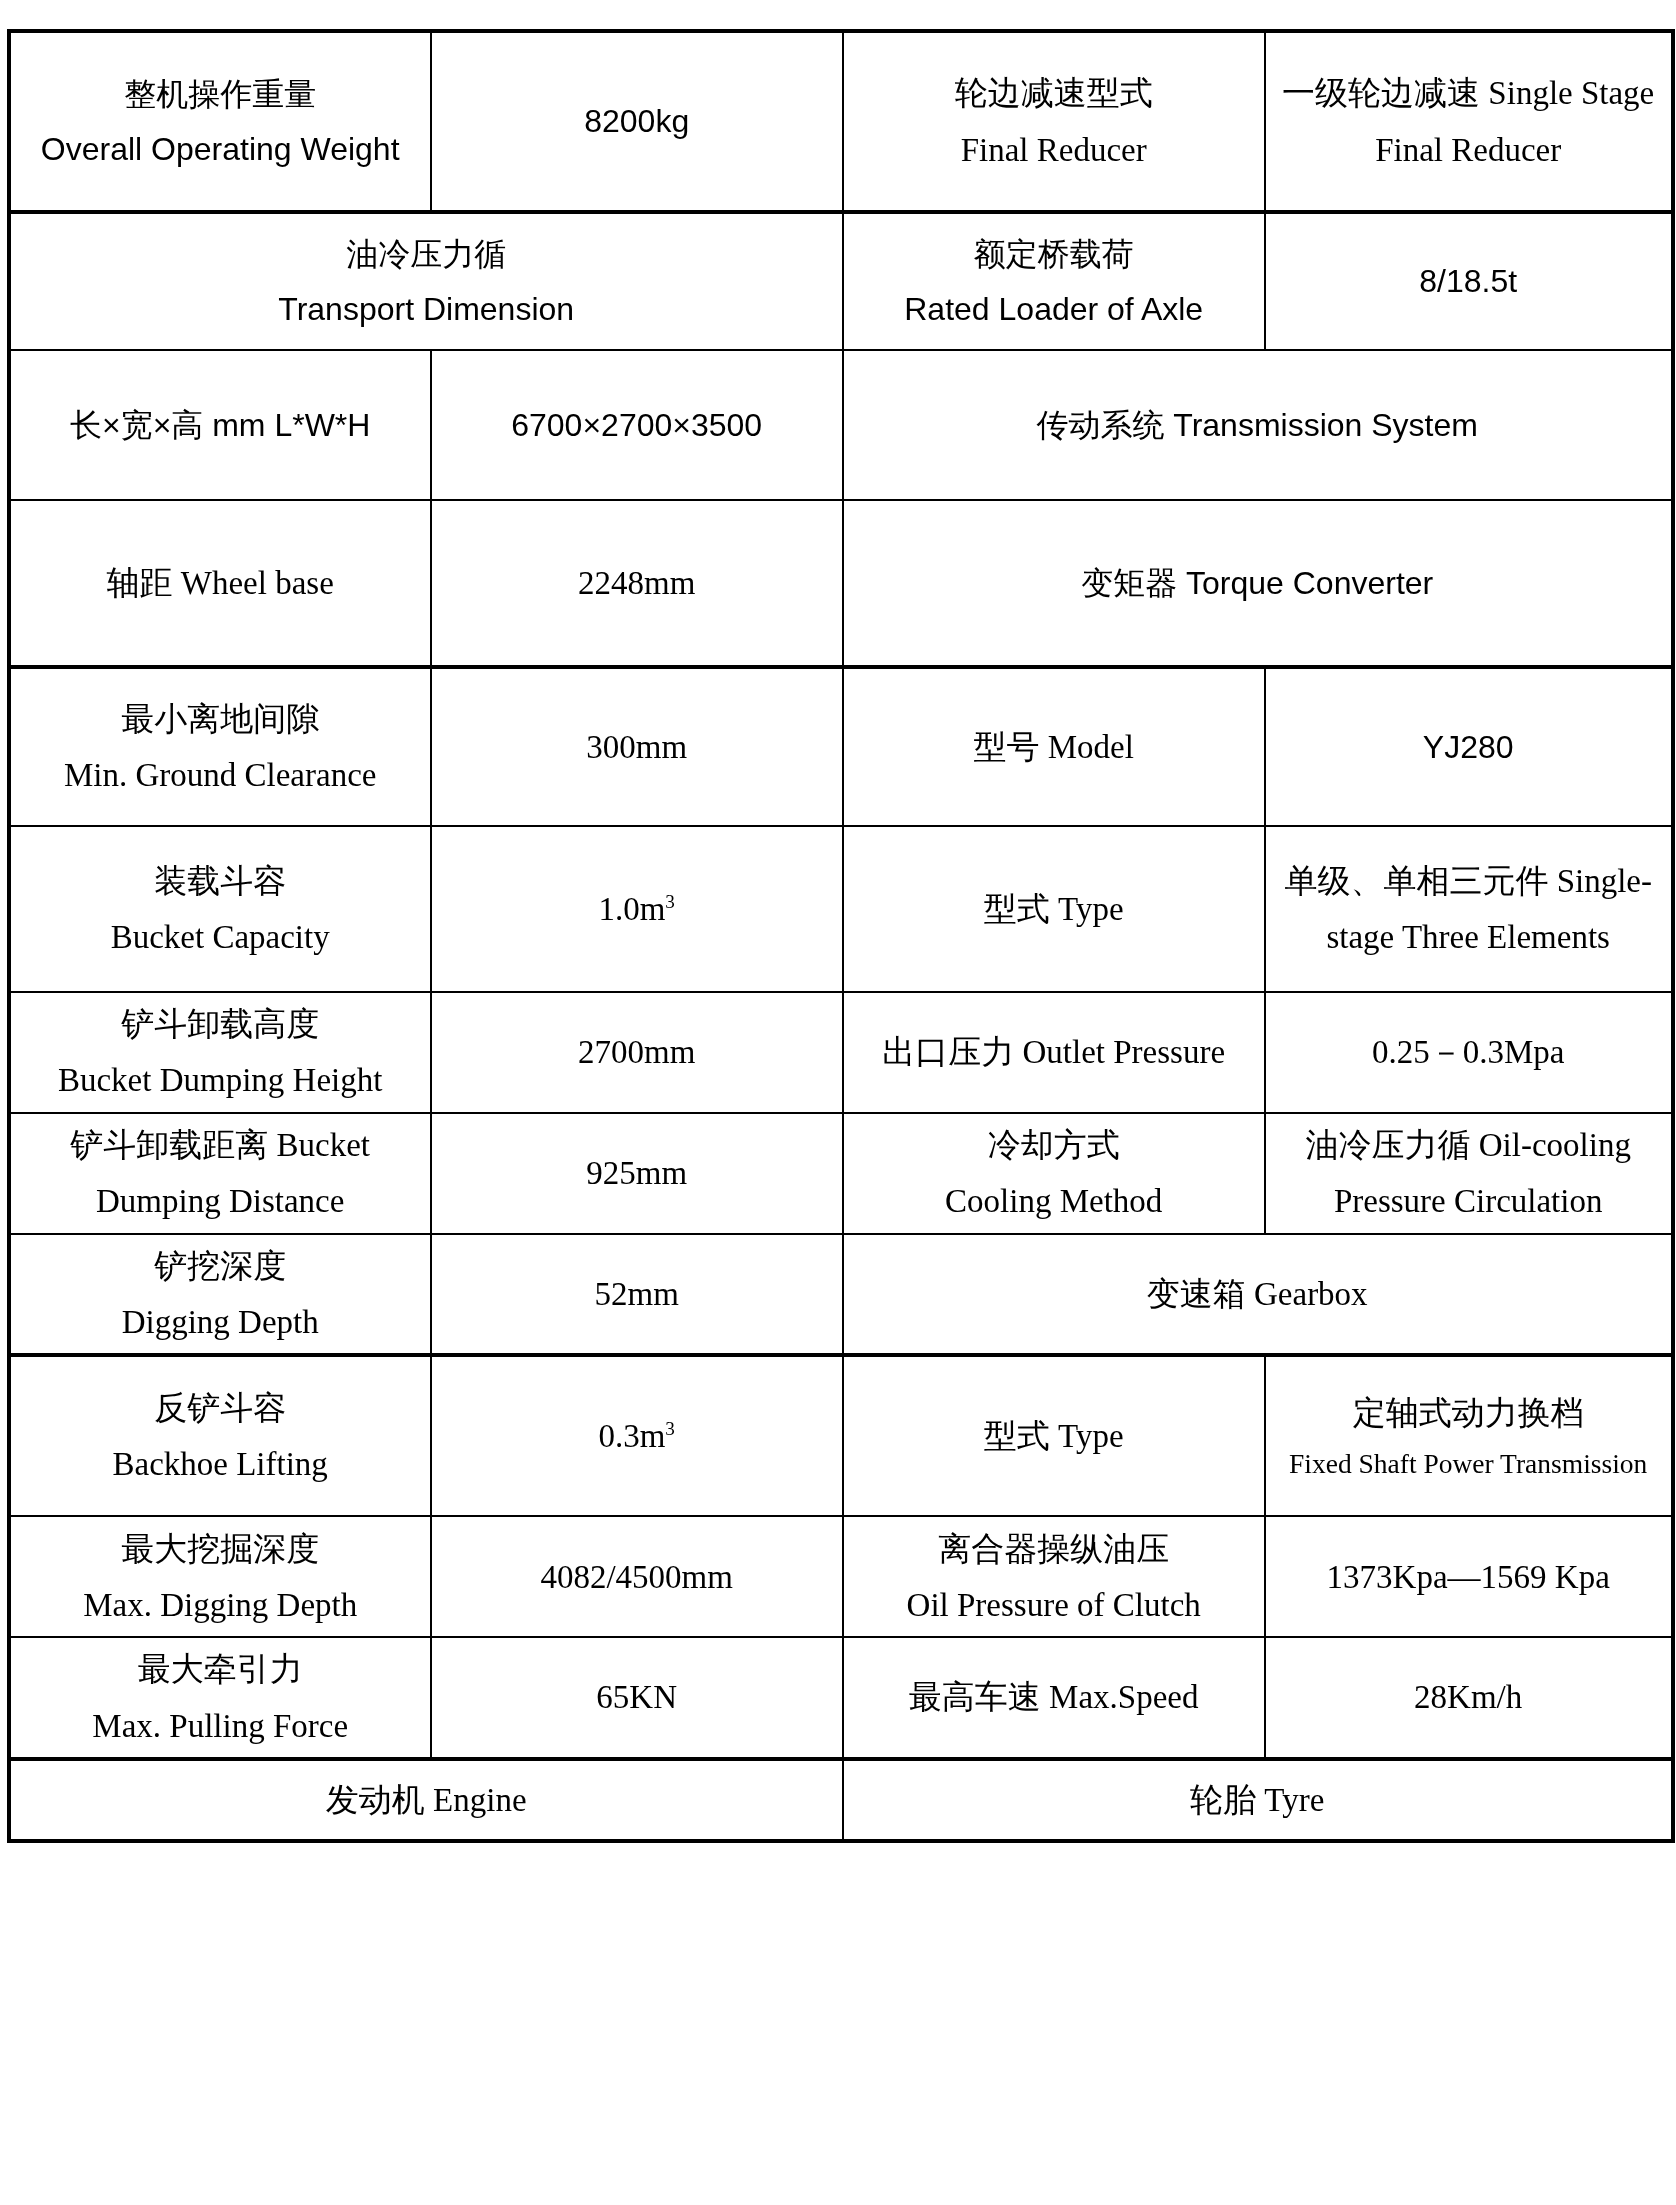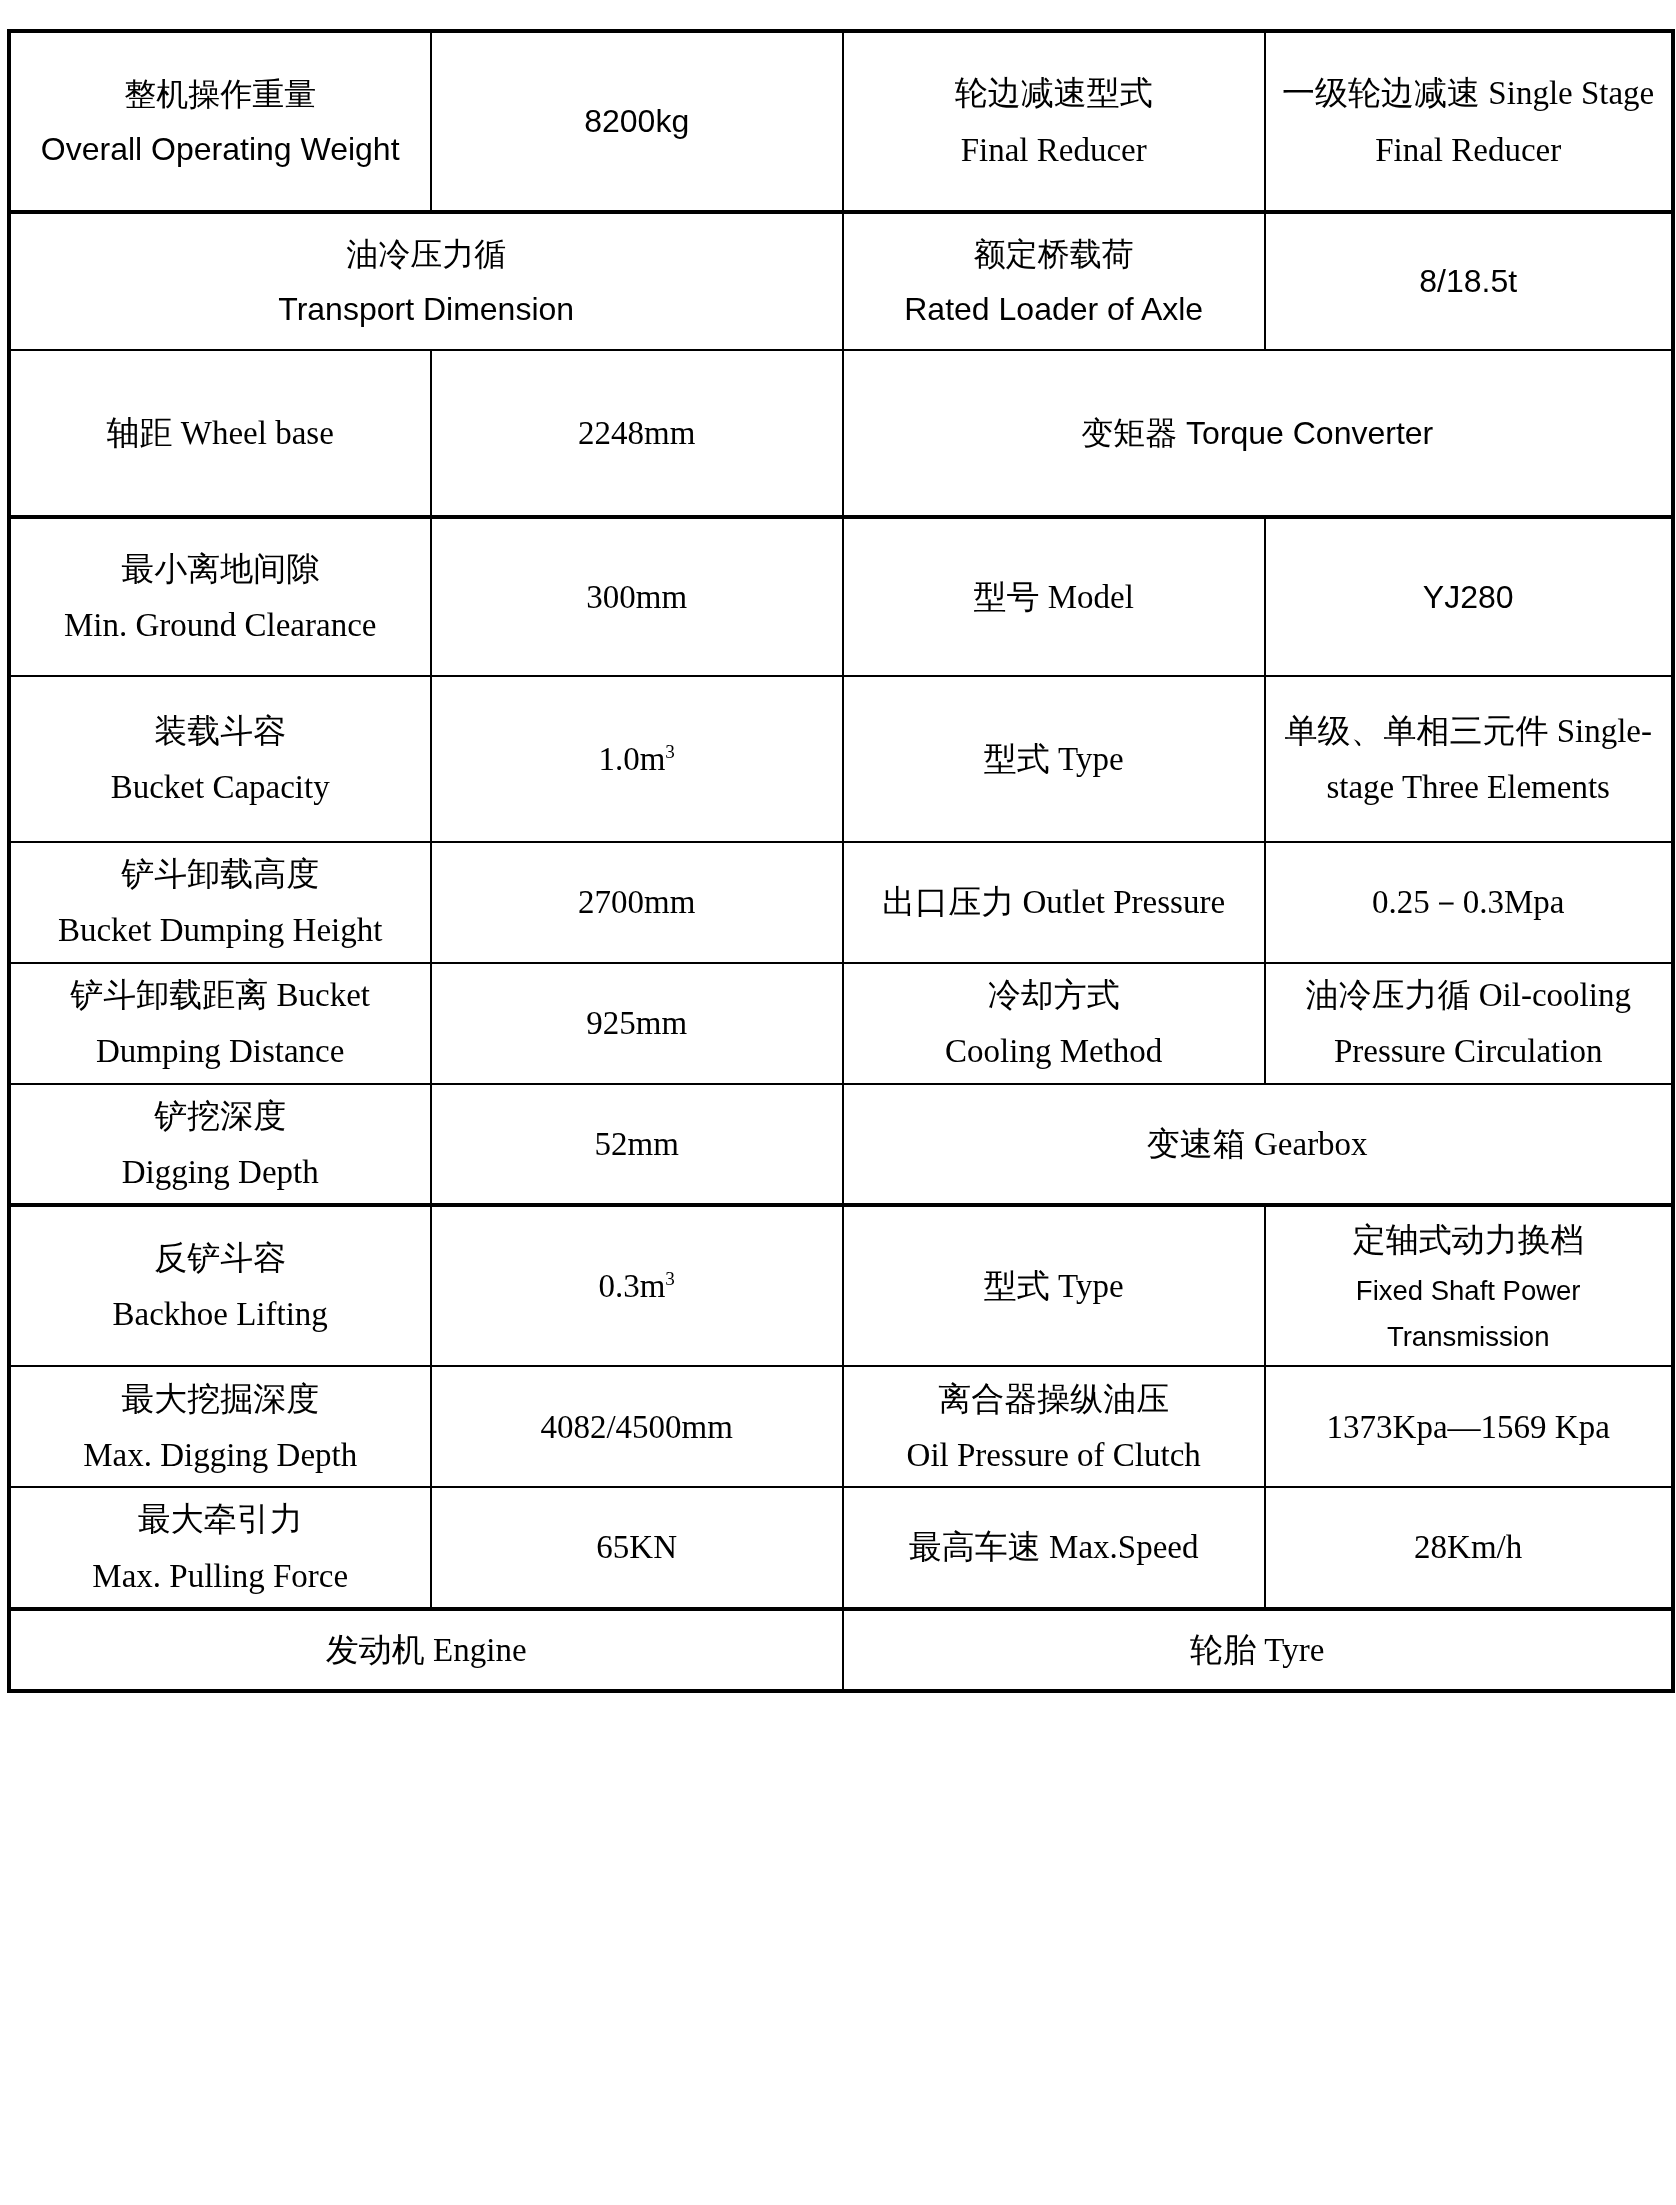--- a/index.html
+++ b/index.html
@@ -25,21 +25,21 @@
   td {
     border: 2.5px solid #000000;
     text-align: center;
     vertical-align: middle;
     padding: 3.3px 8.3px;
     overflow: hidden;
   }
   tr.thick-top td { border-top-width: 4.2px; }
   .serif { font-family: "Liberation Serif", "DejaVu Serif", serif; font-size: 33px; }
   .sans  { font-family: "Liberation Sans", "DejaVu Sans", sans-serif; font-size: 32px; }
-  .mono  { font-family: Liberation Sans, sans-serif; font-size: 27.5px; }
+  .mono  { font-family: Liberation Serif, serif; font-size: 27.5px; }
   .line  { line-height: 1.7; }
   sup { font-size: 58%; line-height: 0; }
 </style>
 </head>
 <body>
 
 <table class="spec">
   <colgroup>
     <col style="width:422px">
     <col style="width:412px">
@@ -72,20 +72,31 @@
     </td>
     <td class="sans">
       <div class="line">额定桥载荷</div>
       <div class="line">Rated Loader of Axle</div>
     </td>
     <td class="sans">
       <div class="line">8/18.5t</div>
     </td>
   </tr>
 
+  <tr style="height:150px">
+    <td class="sans">
+      <div class="line">长×宽×高 mm L*W*H</div>
+    </td>
+    <td class="sans">
+      <div class="line">6700×2700×3500</div>
+    </td>
+    <td colspan="2" class="sans">
+      <div class="line">传动系统 Transmission System</div>
+    </td>
+  </tr>
 
   <tr style="height:167px">
     <td class="serif">
       <div class="line">轴距 Wheel base</div>
     </td>
     <td class="serif">
       <div class="line">2248mm</div>
     </td>
     <td colspan="2" class="sans">
       <div class="line">变矩器 Torque Converter</div>

